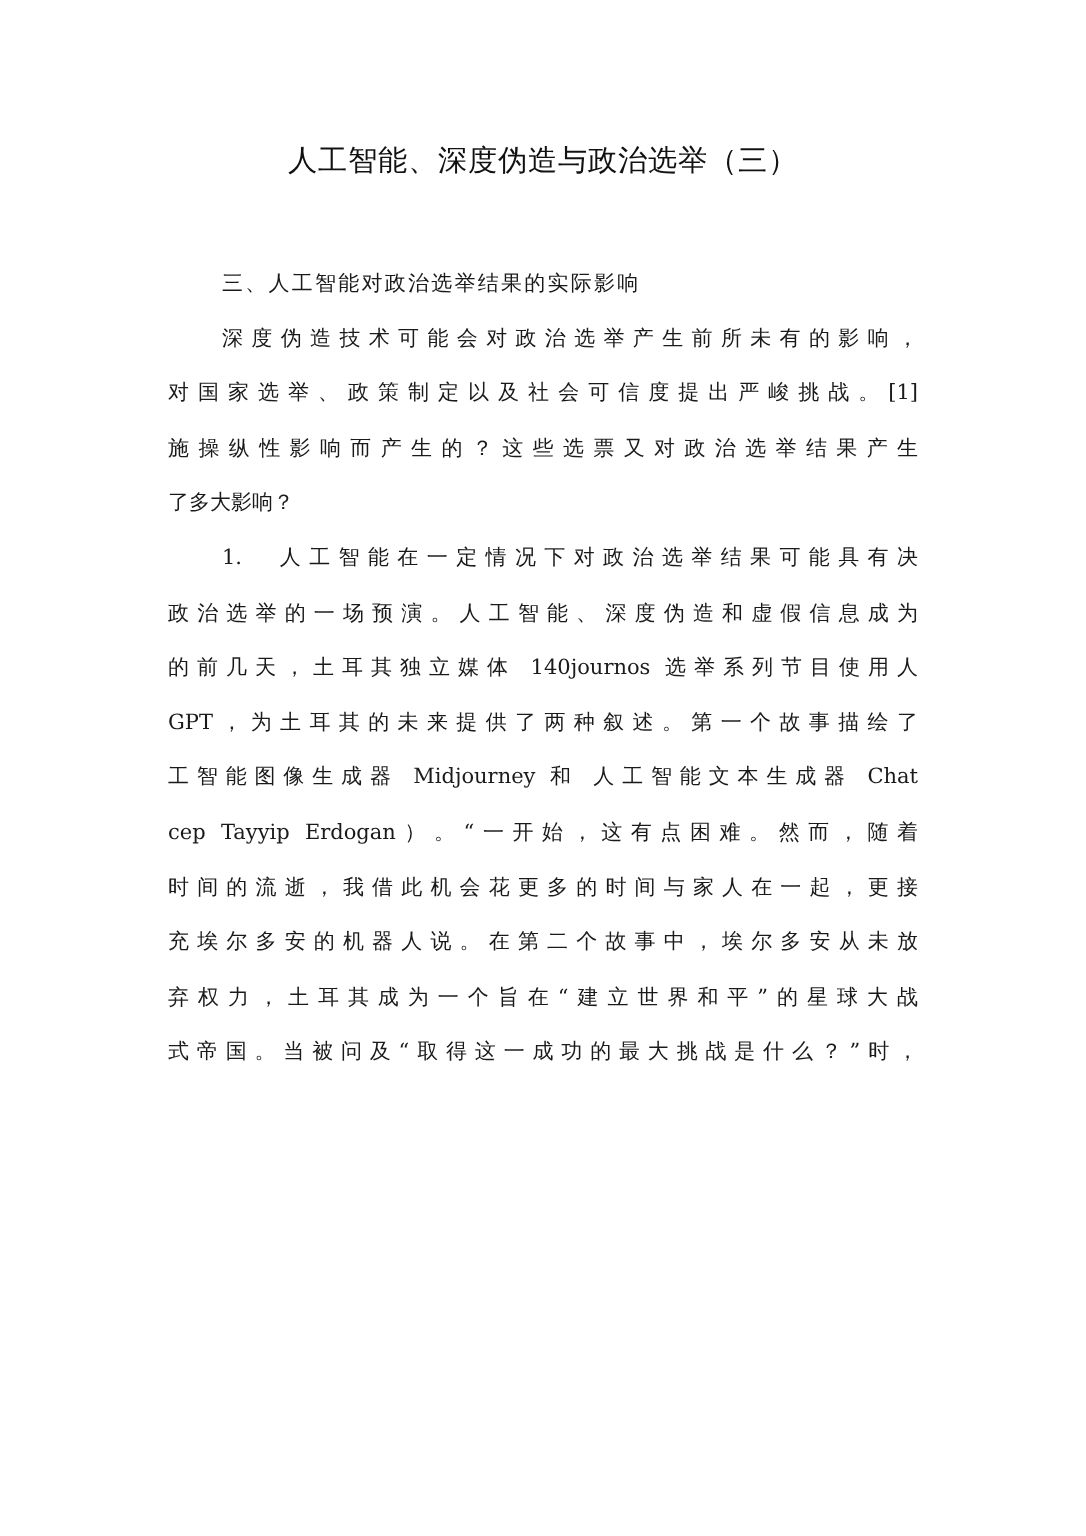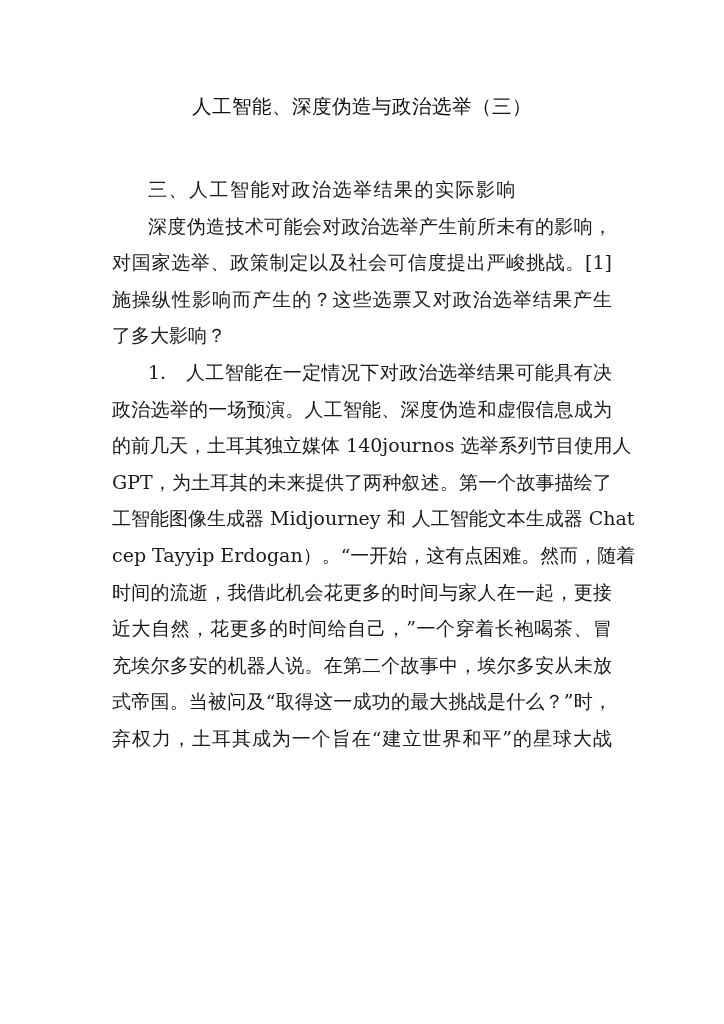--- a/index.html
+++ b/index.html
@@ -3,21 +3,21 @@
 <meta charset="utf-8">
 <style>
   html, body { margin: 0; padding: 0; background: #ffffff; }
   body { width: 724px; height: 1024px; position: relative; overflow: hidden;
          font-family: "DejaVu Serif", "Liberation Serif", serif; color: #1a1a1a; }
   .page { position: absolute; left: 0; top: 0; width: 724px; height: 852px; background: #fff; }
   .title { position: absolute; top: 93px; left: 0; width: 724px; text-align: center;
            font-family: "DejaVu Sans", "Liberation Sans", sans-serif;
            font-size: 19.5px; letter-spacing: 0.5px; color: #111; }
   .body-text { position: absolute; left: 112px; width: 500px; top: 171px; }
-  .line { height: 36.6px; line-height: 36.6px; font-size: 19px; white-space: nowrap;
+  .line { height: 36.6px; line-height: 36.6px; font-size: 14px; white-space: nowrap;
           text-align: justify; text-align-last: justify; letter-spacing: 0; }
   .line.indent { padding-left: 36px; }
   .line.last { text-align-last: left; }
   .line.heading { padding-left: 36px; text-align-last: left; letter-spacing: 1.5px; }
 </style>
 </head>
 <body>
 
 <div class="page">
   <div class="title">人工智能、深度伪造与政治选举（三）</div>
@@ -30,18 +30,17 @@
     <div class="line">施操纵性影响而产生的？这些选票又对政治选举结果产生</div>
     <div class="line last">了多大影响？</div>
 
     <div class="line indent">1.　人工智能在一定情况下对政治选举结果可能具有决</div>
     <div class="line">政治选举的一场预演。人工智能、深度伪造和虚假信息成为</div>
     <div class="line">的前几天，土耳其独立媒体 140journos 选举系列节目使用人</div>
     <div class="line">GPT，为土耳其的未来提供了两种叙述。第一个故事描绘了</div>
     <div class="line">工智能图像生成器 Midjourney 和 人工智能文本生成器 Chat</div>
     <div class="line">cep Tayyip Erdogan）。“一开始，这有点困难。然而，随着</div>
     <div class="line">时间的流逝，我借此机会花更多的时间与家人在一起，更接</div>
-    <div class="line">近大自然，花更多的时间给自己，”一个穿着长袍喝茶、冒</div>
     <div class="line">充埃尔多安的机器人说。在第二个故事中，埃尔多安从未放</div>
+    <div class="line">弃权力，土耳其成为一个旨在“建立世界和平”的星球大战</div>
     <div class="line">式帝国。当被问及“取得这一成功的最大挑战是什么？”时，</div>
-    <div class="line">弃权力，土耳其成为一个旨在“建立世界和平”的星球大战</div>
   </div>
 </div>
 
 </body></html>

